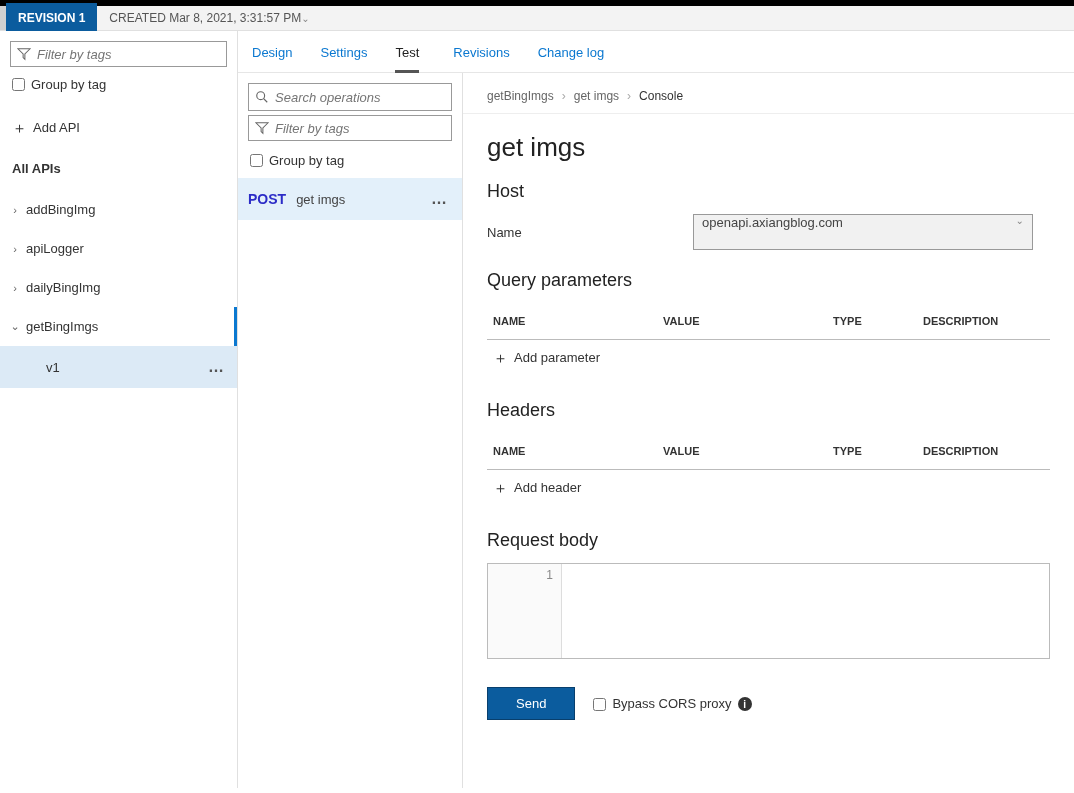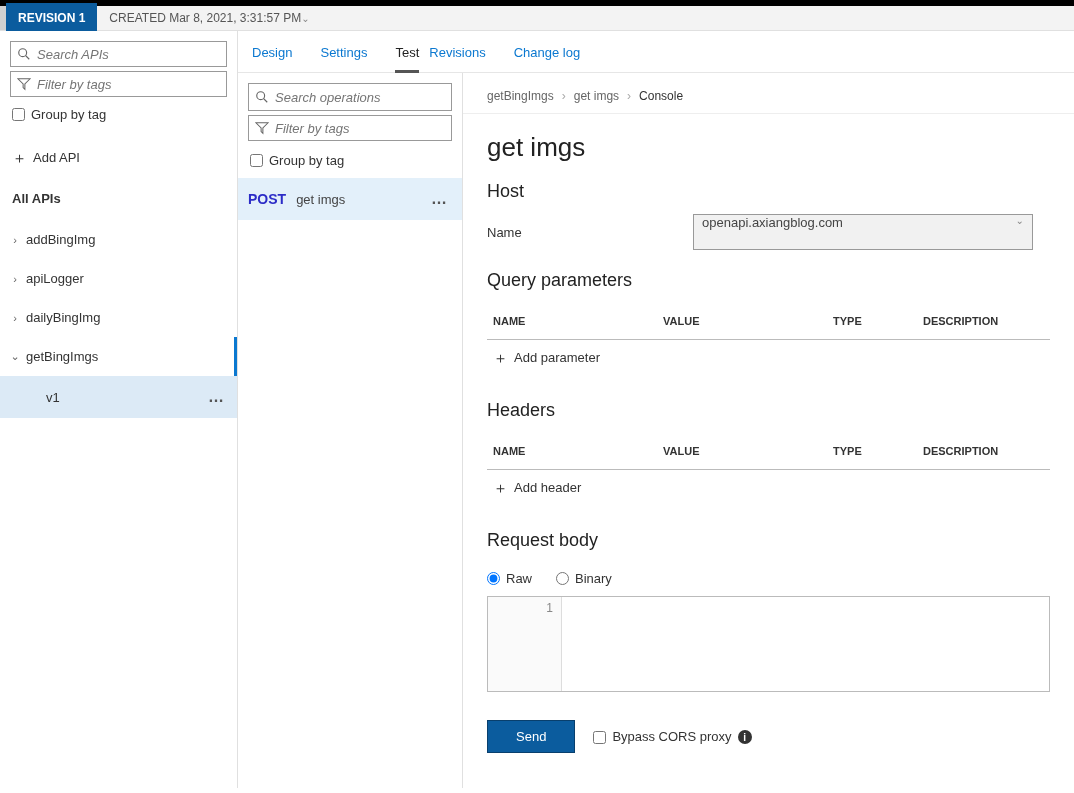--- a/index.html
+++ b/index.html
@@ -82,27 +82,20 @@
   <div class="revision-meta">
     <span>CREATED Mar 8, 2021, 3:31:57 PM</span>
     <span class="chev">⌄</span>
   </div>
 </div>
 
 <div class="layout">
 
   <div class="sidebar">
     <div class="inner">
-      <div class="search-box">
-        <svg class="icon-svg" viewBox="0 0 16 16">
-            <circle cx="6.5" cy="6.5" r="4.5" fill="none" stroke="#666" stroke-width="1.3"></circle>
-            <line x1="10" y1="10" x2="14" y2="14" stroke="#666" stroke-width="1.3"></line>
-          </svg>
-        <input placeholder="Search APIs" style="">
-      </div>
       <div class="filter-box">
         <svg class="icon-svg" viewBox="0 0 16 16">
             <polygon points="1,2 15,2 9,8 9,14 7,12 7,8" fill="none" stroke="#666" stroke-width="1.2"></polygon>
           </svg>
         <input placeholder="Filter by tags" style="">
       </div>
       <label class="groupby">
         <input type="checkbox" style="">
         <span>Group by tag</span>
       </label>
@@ -134,21 +127,21 @@
     <div class="api-sub">
       <span>v1</span>
       <span class="dots">…</span>
     </div>
   </div>
 
   <div style="flex:1;display:flex;flex-direction:column;">
     <div style="display:flex;border-bottom:1px solid #e6e6e6;padding:0 14px;">
       <div class="tab" style="padding:14px 0 10px;color:#0b78d0;cursor:pointer;margin-right:28px;">Design</div>
       <div class="tab" style="padding:14px 0 10px;color:#0b78d0;cursor:pointer;margin-right:28px;">Settings</div>
-      <div class="tab" style="padding:14px 0 10px;color:#222;border-bottom:3px solid #555;margin-bottom:-1px;cursor:pointer;margin-right:10px;">Test</div>
+      <div class="tab" style="padding:14px 0 10px;color:#222;border-bottom:3px solid #555;margin-bottom:-1px;cursor:pointer;margin-right:34px;">Test</div>
       <div class="tab" style="padding:14px 0 10px;color:#0b78d0;cursor:pointer;margin-right:28px;">Revisions</div>
       <div class="tab" style="padding:14px 0 10px;color:#0b78d0;cursor:pointer;">Change log</div>
     </div>
 
     <div style="flex:1;display:flex;overflow:hidden;">
 
       <div class="middle">
         <div class="opsearch">
           <div class="search-box">
             <svg class="icon-svg" viewBox="0 0 16 16">
@@ -236,30 +229,20 @@
               <span class="add-link">
                 <span class="plus">＋</span>
                 <span>Add header</span>
               </span>
             </td>
                 </tr>
               </tbody>
           </table>
 
           <h2 class="section" style="margin-top:24px">Request body</h2>
-          <div class="radio-row">
-            <label>
-              <input type="radio" name="bodymode" checked="" style="">
-              <span>Raw</span>
-            </label>
-            <label>
-              <input type="radio" name="bodymode" style="">
-              <span>Binary</span>
-            </label>
-          </div>
           <div class="editor">
             <div class="gutter">1</div>
             <div class="code"></div>
           </div>
 
           <div class="footer">
             <button class="btn-send">Send</button>
             <label>
               <input type="checkbox" style="">
               <span>Bypass CORS proxy</span>

